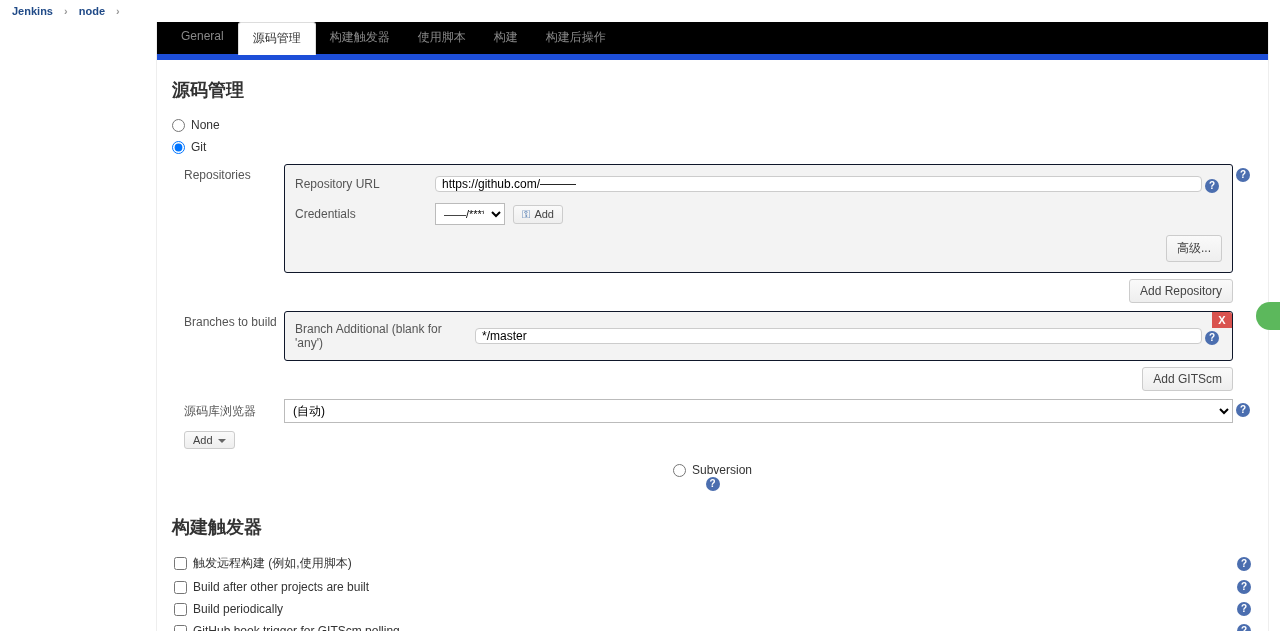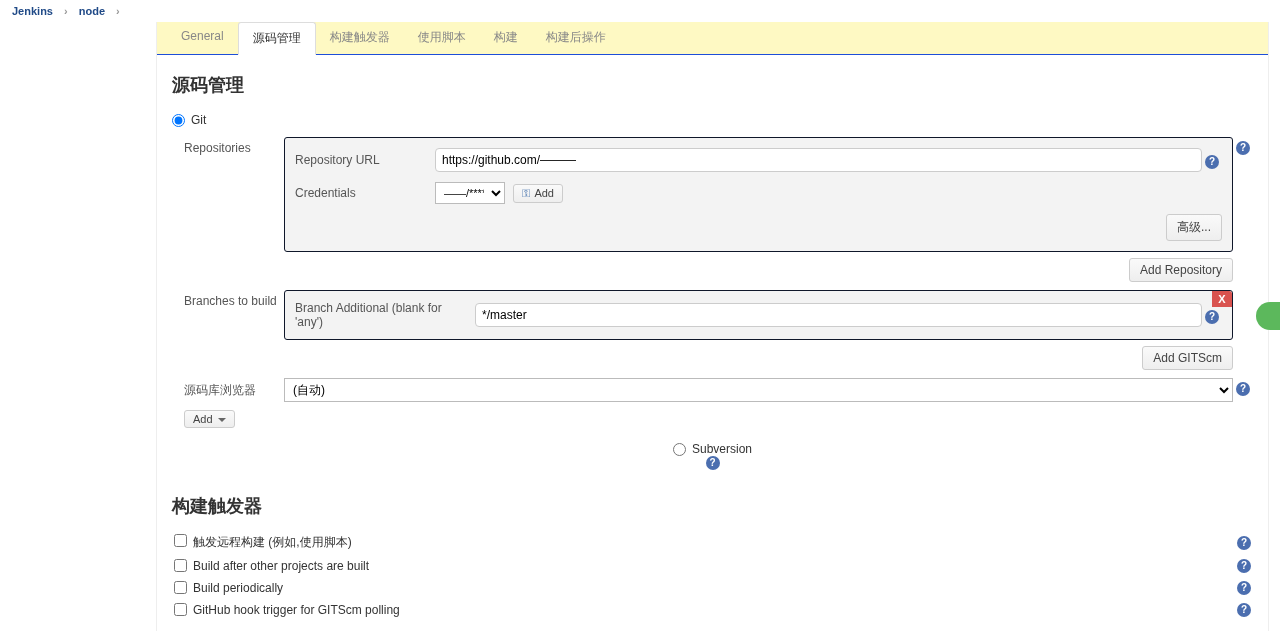--- a/index.html
+++ b/index.html
@@ -5,21 +5,21 @@
 * { box-sizing: border-box; margin: 0; padding: 0; }
 body { font-family: Helvetica, Arial, sans-serif; font-size: 12px; color: #333; background: #fff; }
 a { color: #204a87; text-decoration: none; }
 
 .breadcrumb { padding: 5px 12px; font-size: 11px; color: #555; font-weight: bold; }
 .breadcrumb span { margin-right: 8px; }
 .breadcrumb .sep { color: #999; }
 
 .main-container { margin: 0 auto; max-width: 1113px; width: 1113px; border: 1px solid #eee; border-top: none; margin-left: 156px; }
 
-.tabs { display: flex; border-bottom: 1px solid #1d4ed8; background: #fef9c3; padding-left: 10px; }
+.tabs { display: flex; border-bottom: 6px solid #1d4ed8; background: #000000; padding-left: 10px; }
 .tab { padding: 7px 14px; font-size: 12px; color: #888; cursor: pointer; }
 .tab.active { background: #fff; border: 1px solid #ddd; border-bottom: 1px solid #fff; color: #333; border-radius: 3px 3px 0 0; margin-bottom: -1px; }
 
 .content { padding: 10px 15px 20px 15px; background: #fff; }
 
 .section-heading { font-size: 18px; font-weight: bold; margin: 8px 0 12px 0; color: #333; }
 
 .radio-row { display: flex; align-items: center; padding: 4px 0; }
 .radio-row input[type=radio] { margin-right: 6px; }
 
@@ -28,21 +28,21 @@
 .field-group { display: flex; align-items: flex-start; margin-bottom: 8px; }
 .field-label { width: 100px; color: #555; font-size: 12px; padding-top: 4px; }
 .field-body { flex: 1; }
 
 .panel { background: #f3f3f3; border: 1px solid #0f172a; border-radius: 3px; padding: 10px; position: relative; }
 
 .inner-row { display: flex; align-items: center; margin-bottom: 10px; }
 .inner-label { width: 140px; color: #555; font-size: 12px; text-align: left; padding-right: 8px; }
 .inner-body { flex: 1; display: flex; align-items: center; }
 
-input[type=text].wide { width: 100%; padding: 4px 6px; border: 1px solid #ccc; border-radius: 4px; font-size: 12px; height: 24px; background: #fff; }
+input[type=text].wide { width: 100%; padding: 4px 6px; border: 1px solid #ccc; border-radius: 4px; font-size: 12px; height: 16px; background: #fff; }
 select.wide { width: 100%; padding: 3px 4px; border: 1px solid #bbb; font-size: 12px; height: 24px; background: #fff; }
 select.cred { width: 70px; padding: 2px 4px; border: 1px solid #bbb; font-size: 11px; height: 22px; background: #fff; }
 
 .btn { background: linear-gradient(#fafafa,#eee); border: 1px solid #ccc; border-radius: 3px; padding: 4px 10px; font-size: 12px; cursor: pointer; color: #444; }
 .btn-small { padding: 2px 8px; font-size: 11px; }
 
 .btn-add-inline { display: inline-flex; align-items: center; gap: 4px; }
 .key-icon { color: #3465a4; font-size: 11px; }
 
 .right-actions { text-align: right; margin-top: 6px; }
@@ -50,21 +50,21 @@
 
 .delete-x { position: absolute; top: 0; right: 0; width: 20px; height: 16px; background: #d9534f; color: #fff; text-align: center; line-height: 16px; font-size: 11px; font-weight: bold; cursor: pointer; border-radius: 0 3px 0 0; }
 
 .help-icon { width: 14px; height: 14px; border-radius: 50%; background: #4b6eaf; color: #fff; font-size: 10px; font-weight: bold; text-align: center; line-height: 14px; cursor: pointer; display: inline-block; }
 .help-col { width: 20px; display: flex; justify-content: center; align-items: flex-start; padding-top: 4px; }
 
 .row-with-help { display: flex; align-items: flex-start; }
 .row-with-help .row-main { flex: 1; }
 
 .check-row { display: flex; align-items: center; justify-content: space-between; padding: 4px 2px; }
-.check-row .left { display: flex; align-items: flex-start; }
+.check-row .left { display: flex; align-items: center; }
 .check-row input[type=checkbox] { margin-right: 6px; }
 
 .dropdown-caret::after { content: ""; display: inline-block; margin-left: 5px; border-top: 4px solid #666; border-left: 4px solid transparent; border-right: 4px solid transparent; vertical-align: middle; }
 
 .subversion-row { display: flex; align-items: center; justify-content: space-between; padding: 6px 2px; flex-direction: column; }
 .subversion-row .left { display: flex; align-items: center; }
 
 .floating-badge { position: fixed; right: 0; top: 50%; width: 24px; height: 28px; background: #5cb85c; border-radius: 14px 0 0 14px; transform: translateY(-50%); }
 </style>
 </head>
@@ -85,20 +85,24 @@
     <div class="tab">构建触发器</div>
     <div class="tab">使用脚本</div>
     <div class="tab">构建</div>
     <div class="tab">构建后操作</div>
   </div>
 
   <div class="content">
 
     <div class="section-heading">源码管理</div>
 
+    <div class="radio-row">
+      <input type="radio" name="scm" style="">
+      <span>None</span>
+    </div>
 
     <div class="radio-row">
       <input type="radio" name="scm" checked="" style="">
       <span>Git</span>
     </div>
 
     <div class="indent-block">
 
       <div class="row-with-help">
         <div class="row-main">

